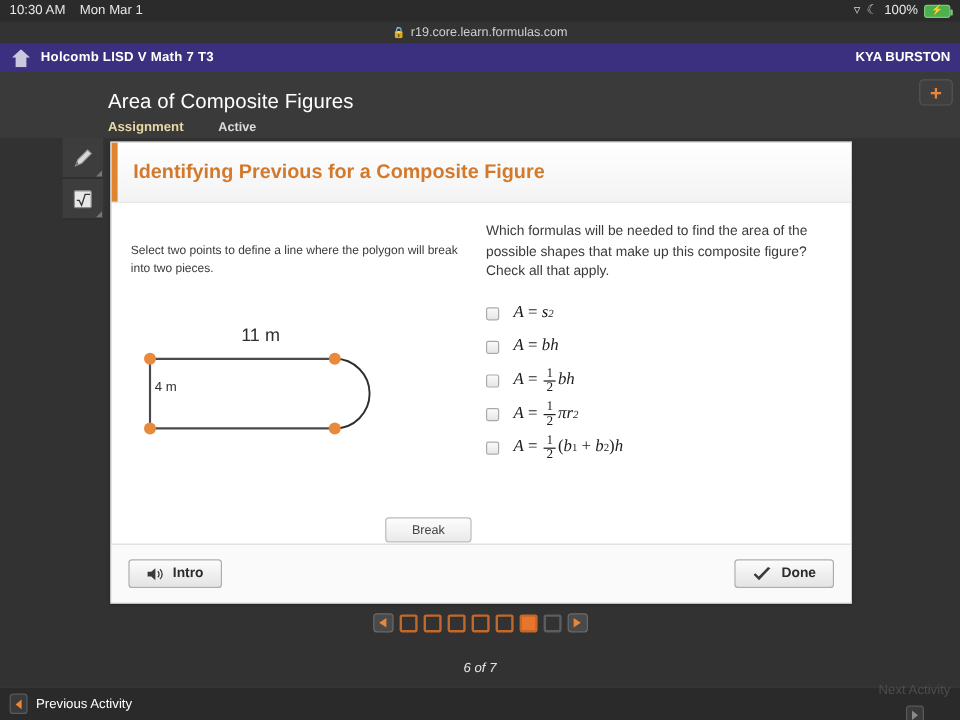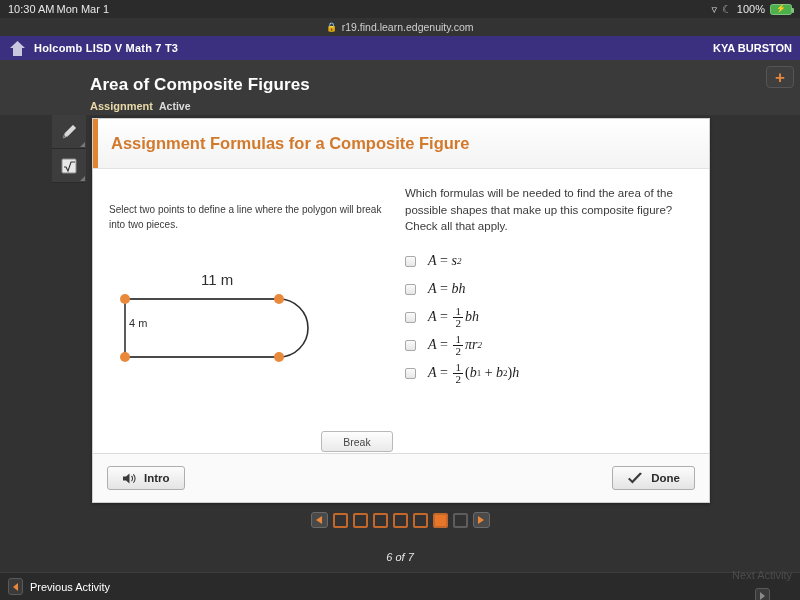--- a/index.html
+++ b/index.html
@@ -10,21 +10,21 @@
     overflow: hidden;
   }
   #app { position: relative; width: 800px; height: 600px; background: #323232; }
 
   
   .ios-status {
     position: absolute; top: 0; left: 0; width: 800px; height: 18px;
     background: #2b2b2b; color: #e8e8e8; font-size: 11px;
     display: flex; align-items: center; padding: 0 8px;
   }
-  .ios-status .left { display: flex; align-items: center; gap: 2px; }
+  .ios-status .left { display: flex; align-items: center; gap: 12px; }
   .ios-status .right { margin-left: auto; display: flex; align-items: center; gap: 5px; }
   .wifi-glyph { font-size: 11px; line-height: 1; color: #dcdcdc; }
   .moon-glyph { font-size: 11px; line-height: 1; color: #bdbdbd; }
   .batt {
     position: relative; width: 22px; height: 11px; border: 1px solid #7ec37e;
     border-radius: 2.5px; background: #4cb04c; display: flex;
     align-items: center; justify-content: center;
   }
   .batt:after {
     content: ""; position: absolute; right: -3px; top: 3px;
@@ -47,23 +47,23 @@
   }
   .home-btn { width: 34px; display: flex; align-items: center; justify-content: center; }
   .home-ico { display: block; }
   .nav-course { color: #ffffff; font-size: 11px; font-weight: bold; letter-spacing: .2px; text-align: center; }
   .nav-user { margin-left: auto; margin-right: 8px; color: #ffffff; font-size: 11px; font-weight: bold; }
 
   
   .lesson-head { position: absolute; top: 60px; left: 0; width: 800px; height: 55px; background: #3a3a3a; }
   .lesson-title {
     position: absolute; left: 90px; top: 15px; color: #ffffff;
-    font-size: 17px; font-weight: bold; letter-spacing: .1px;
-  }
-  .lesson-sub { position: absolute; left: 90px; top: 40px; display: flex; gap: 6px; align-items: baseline; }
+    font-size: 17px; font-weight: normal; letter-spacing: .1px;
+  }
+  .lesson-sub { position: absolute; left: 90px; top: 40px; display: flex; gap: 29px; align-items: baseline; }
   .sub-assignment { color: #e8d9a8; font-size: 11px; font-weight: bold; }
   .sub-active { color: #dcdcdc; font-size: 10.5px; font-weight: bold; }
 
   .plus-btn {
     position: absolute; right: 6px; top: 66px; width: 28px; height: 22px;
     background: #3f3f3f; border: 1px solid #555; border-radius: 4px;
     display: flex; align-items: center; justify-content: center;
     color: #e8863c; font-size: 17px; font-weight: bold; line-height: 1;
   }
 
@@ -200,21 +200,21 @@
       <span class="moon-glyph">☾</span>
       <span>100%</span>
       <span class="batt">
           <span class="bolt">⚡</span>
         </span>
     </div>
   </div>
 
   <div class="url-bar">
     <span class="lock-glyph">🔒</span>
-    <span>r19.find.learn.edgenuity.com</span>
+    <span>r19.core.learn.formulas.com</span>
   </div>
 
   <div class="nav-bar">
     <div class="home-btn">
       <svg class="home-ico" width="17" height="15" viewBox="0 0 17 15">
         <polygon points="8.5,0 16,7 13,7 13,15 4,15 4,7 1,7" fill="#c9c6e0"></polygon>
       </svg>
     </div>
     <span class="nav-course">Holcomb LISD V Math 7 T3</span>
     <span class="nav-user">KYA BURSTON</span>
@@ -242,21 +242,21 @@
     <div class="tool-btn">
       <svg width="20" height="20" viewBox="0 0 20 20">
         <rect x="3" y="3" width="14" height="14" rx="1" fill="#e8e8e8" stroke="#8c8c8c"></rect>
         <path d="M5 11 L7 11 L9 15 L12 6 L16 6" fill="none" stroke="#333" stroke-width="1.1"></path>
       </svg>
     </div>
   </div>
 
   <div class="card">
     <div class="card-header">
-      <span class="card-title">Assignment Formulas for a Composite Figure</span>
+      <span class="card-title">Identifying Previous for a Composite Figure</span>
     </div>
 
     <div class="card-body">
       <div class="prompt-left">Select two points to define a line where the polygon will break into two pieces.</div>
       <div class="prompt-right">Which formulas will be needed to find the area of the possible shapes that make up this composite figure? Check all that apply.</div>
 
       <div class="figure-wrap">
         <svg width="220" height="80" viewBox="0 0 220 80">
           <line x1="12" y1="12" x2="166" y2="12" stroke="#4a4a4a" stroke-width="1.8"></line>
           <line x1="12" y1="70" x2="166" y2="70" stroke="#4a4a4a" stroke-width="1.8"></line>

